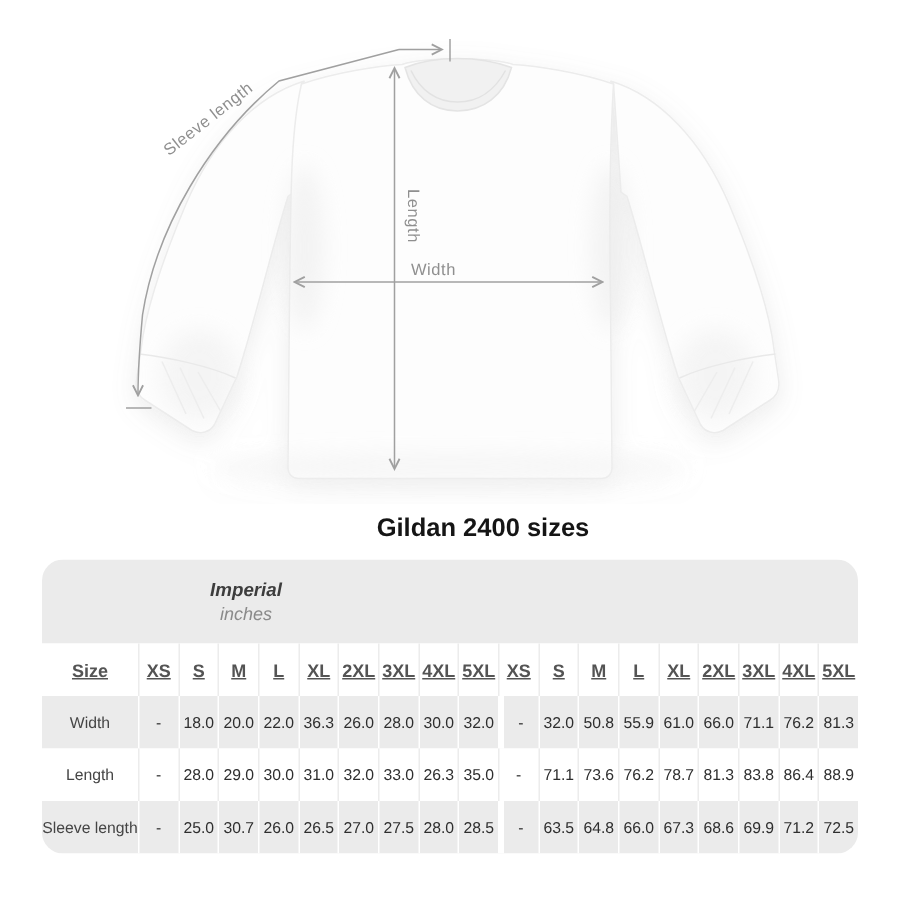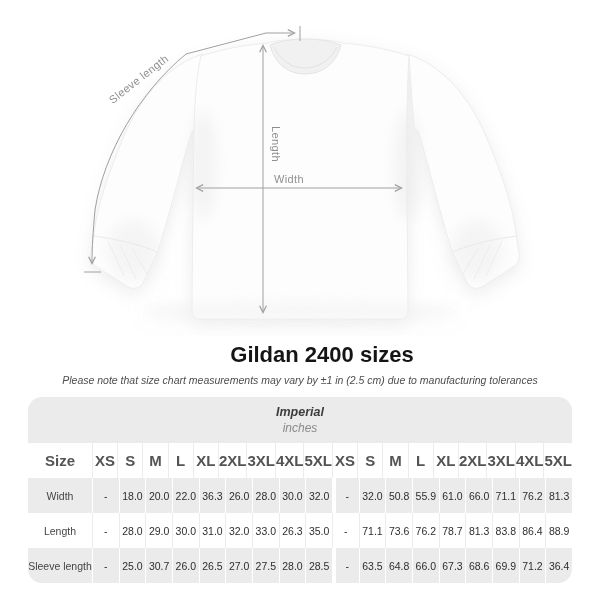--- a/index.html
+++ b/index.html
@@ -7,38 +7,38 @@
     font-family: "Liberation Sans", sans-serif; }
   .page { width: 600px; height: 600px; position: relative; }
 
   
   .diagram { width: 600px; height: 336px; position: relative; }
   .diagram svg { display: block; }
   .measure-label { fill: #8f8f8f; font-size: 11px; letter-spacing: .4px; }
 
   
   .title-block { text-align: center; margin-top: 6px; }
-  .title-block h1 { font-size: 22px; font-weight: bold; color: #151515; margin-left: 44px; }
+  .title-block h1 { font-size: 17px; font-weight: bold; color: #151515; margin-left: 44px; }
   .subtitle { font-size: 10.5px; font-style: italic; color: #4d4d4d; margin-top: 6px; }
 
   
   .size-table { width: 544px; margin: 11px auto 0; border-radius: 14px; overflow: hidden; }
-  .group-header { display: flex; background: #ebebeb; height: 46px; justify-content: center; }
+  .group-header { display: flex; background: #ebebeb; height: 56px; }
   .group { width: 50%; display: flex; flex-direction: column; align-items: center; justify-content: center; gap: 2px; }
   .g-label { font-size: 12.5px; font-weight: bold; font-style: italic; color: #3d3d3d; }
   .g-sub { font-size: 12px; font-style: italic; color: #8a8a8a; }
 
   .row { display: grid; grid-template-columns: 64px repeat(18, 1fr); height: 35px; }
   .cell { display: flex; align-items: center; justify-content: center;
     font-size: 10.5px; color: #2e2e2e; }
   .row-white { background: #ffffff; --sep: #ececec; }
   .row-gray  { background: #ebebeb; --sep: #ffffff; }
   .cell:not(:first-child) { border-left: 1px solid var(--sep); }
   .row-gray .group-start { border-left-width: 4px; }
-  .header-row .cell { font-weight: bold; color: #545454; font-size: 15px; }
+  .header-row .cell { font-weight: bold; color: #545454; font-size: 12px; text-decoration: underline; }
   .label-cell { color: #454545; font-size: 10.5px; }
 </style>
 </head>
 <body>
 
 <div class="page">
 
   <div class="diagram">
     <svg width="600" height="336" viewBox="0 0 600 336">
       <defs>
@@ -98,21 +98,20 @@
       <g>
         <text class="measure-label" transform="translate(141,82) rotate(-38)" text-anchor="middle">Sleeve length</text>
         <text class="measure-label" transform="translate(272,126) rotate(90)">Length</text>
         <text class="measure-label" x="289" y="183" text-anchor="middle">Width</text>
       </g>
     </svg>
   </div>
 
   <div class="title-block">
     <h1>Gildan 2400 sizes</h1>
-    <p class="subtitle">Please note that size chart measurements may vary by ±1 in (2.5 cm) due to manufacturing tolerances</p>
   </div>
 
   <div class="size-table">
     <div class="group-header">
       <div class="group">
         <div class="g-label">Imperial</div>
         <div class="g-sub">inches</div>
       </div>
     </div>
     <div id="grid">
@@ -191,18 +190,18 @@
           <div class="cell">28.0</div>
           <div class="cell">28.5</div>
           <div class="cell group-start">-</div>
           <div class="cell">63.5</div>
           <div class="cell">64.8</div>
           <div class="cell">66.0</div>
           <div class="cell">67.3</div>
           <div class="cell">68.6</div>
           <div class="cell">69.9</div>
           <div class="cell">71.2</div>
-          <div class="cell">36.4</div>
+          <div class="cell">72.5</div>
         </div>
       </div>
   </div>
 
 </div>
 
 </body></html>

